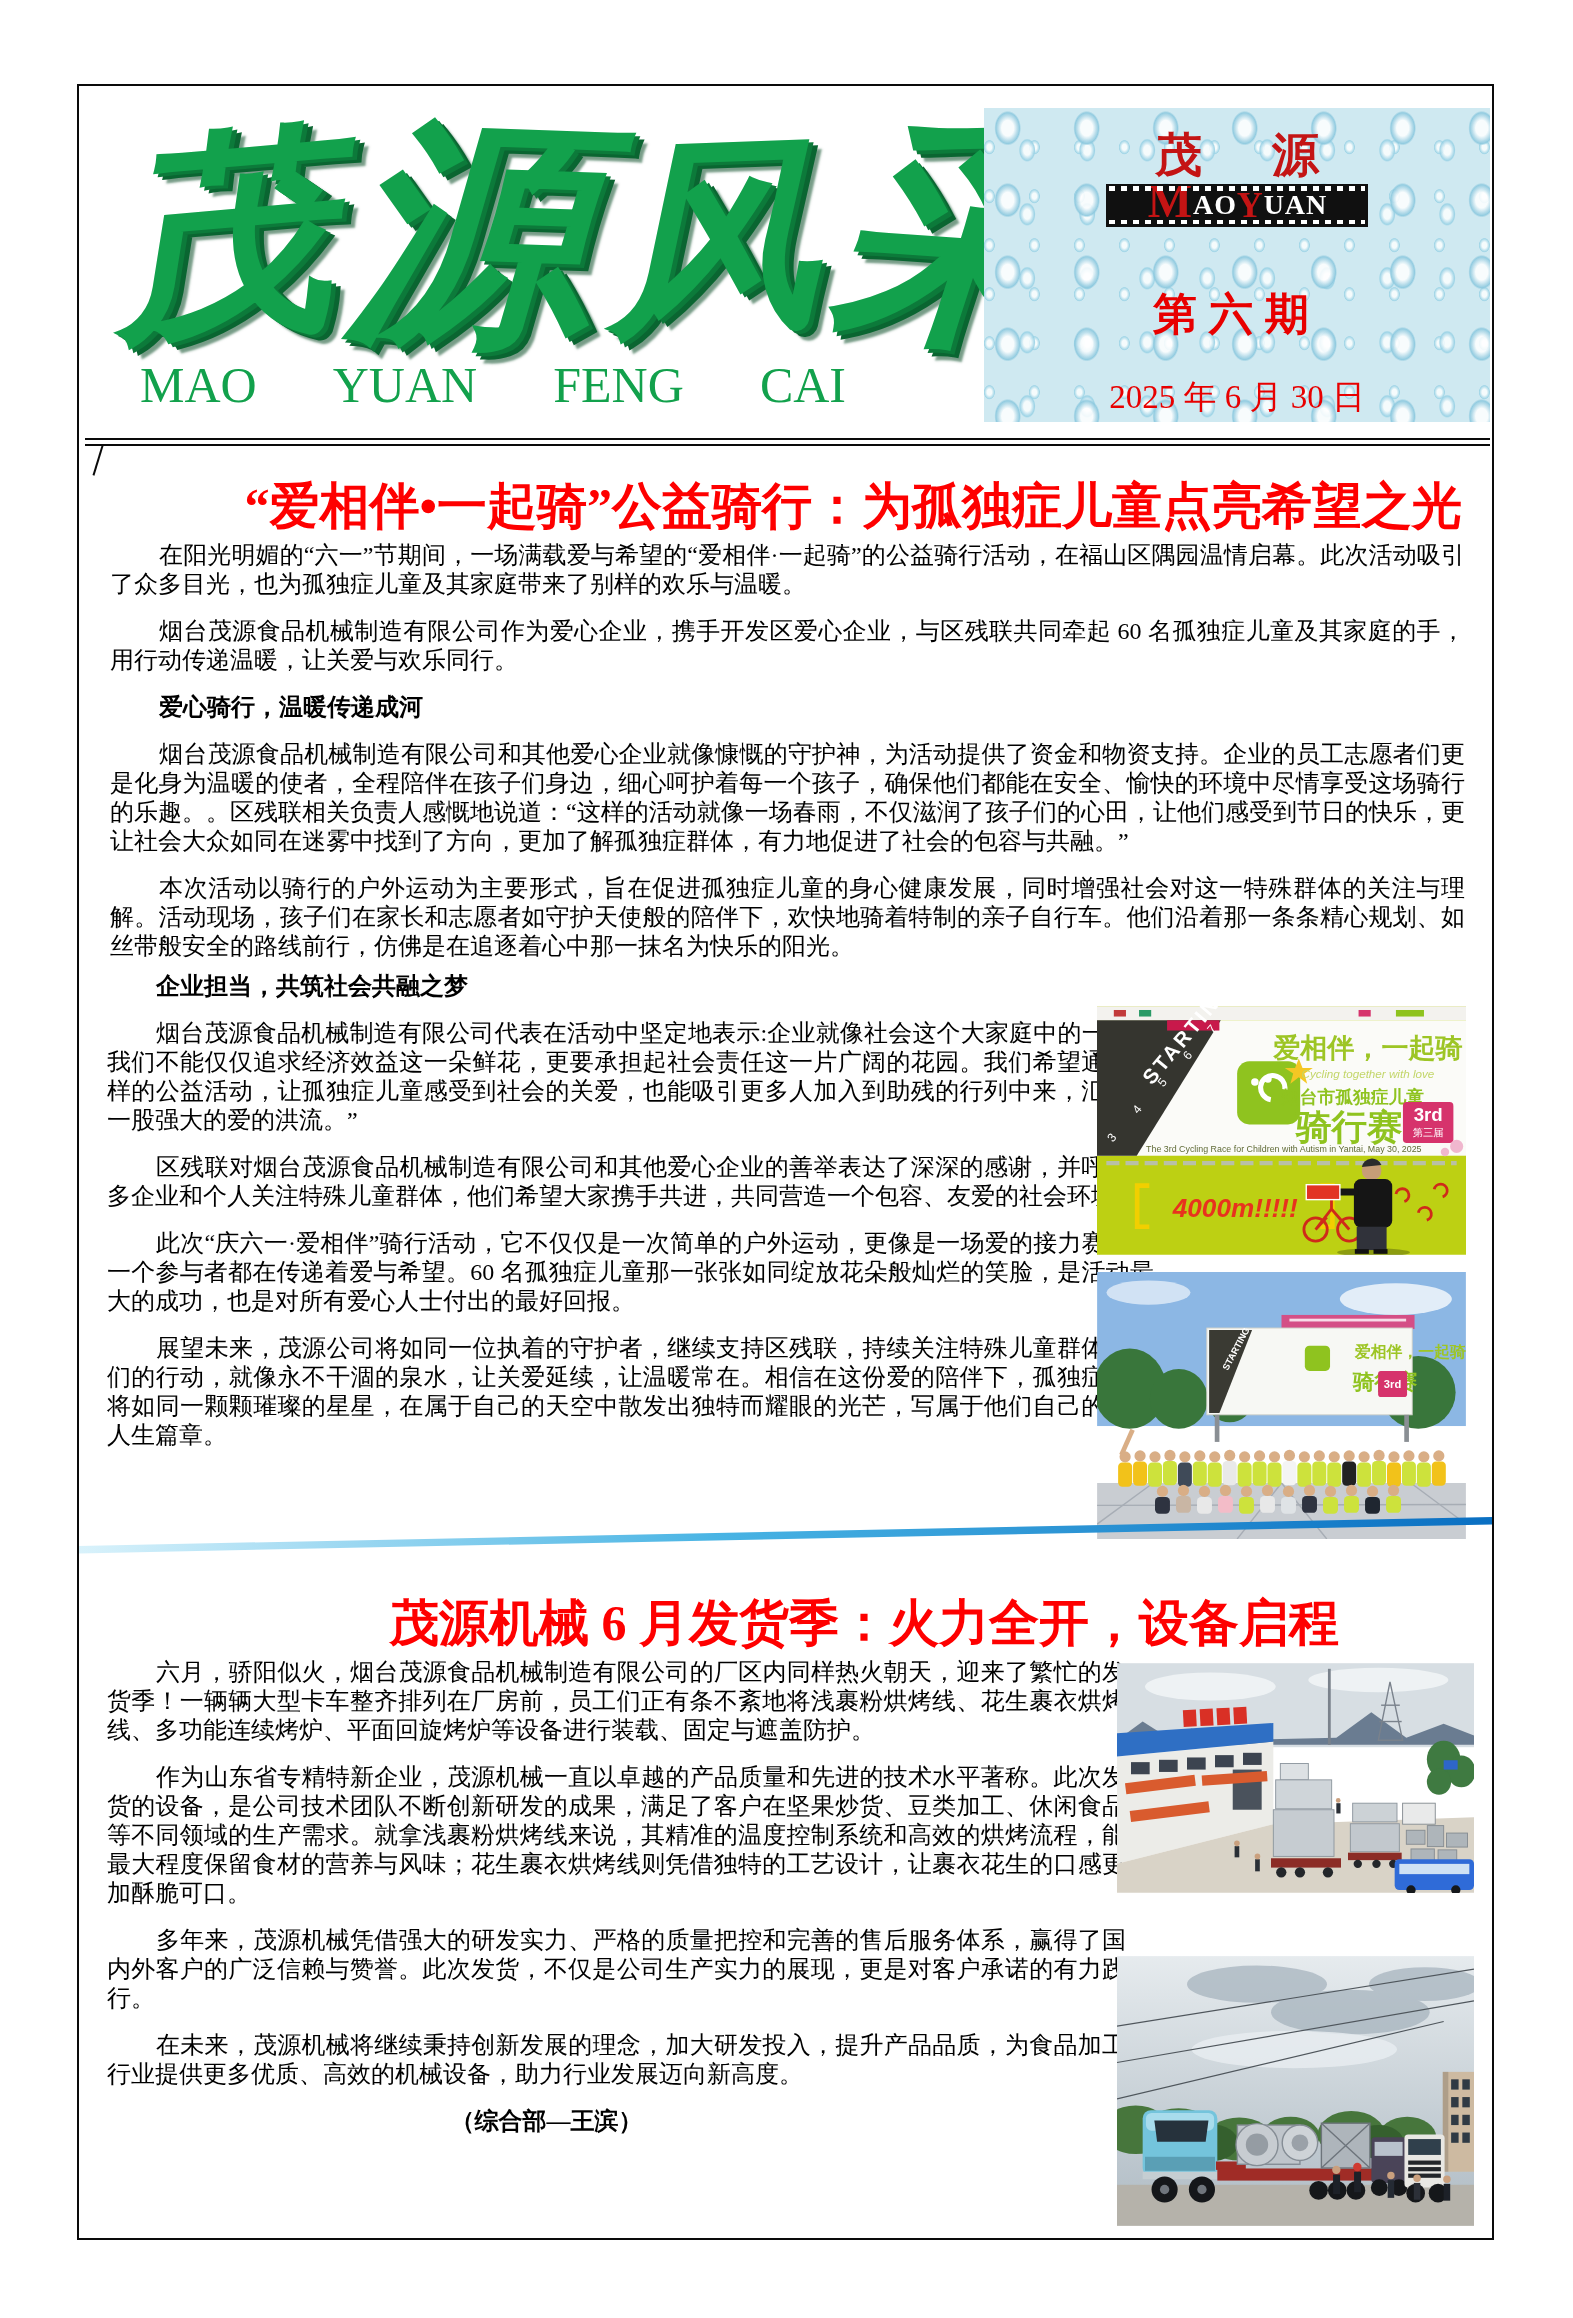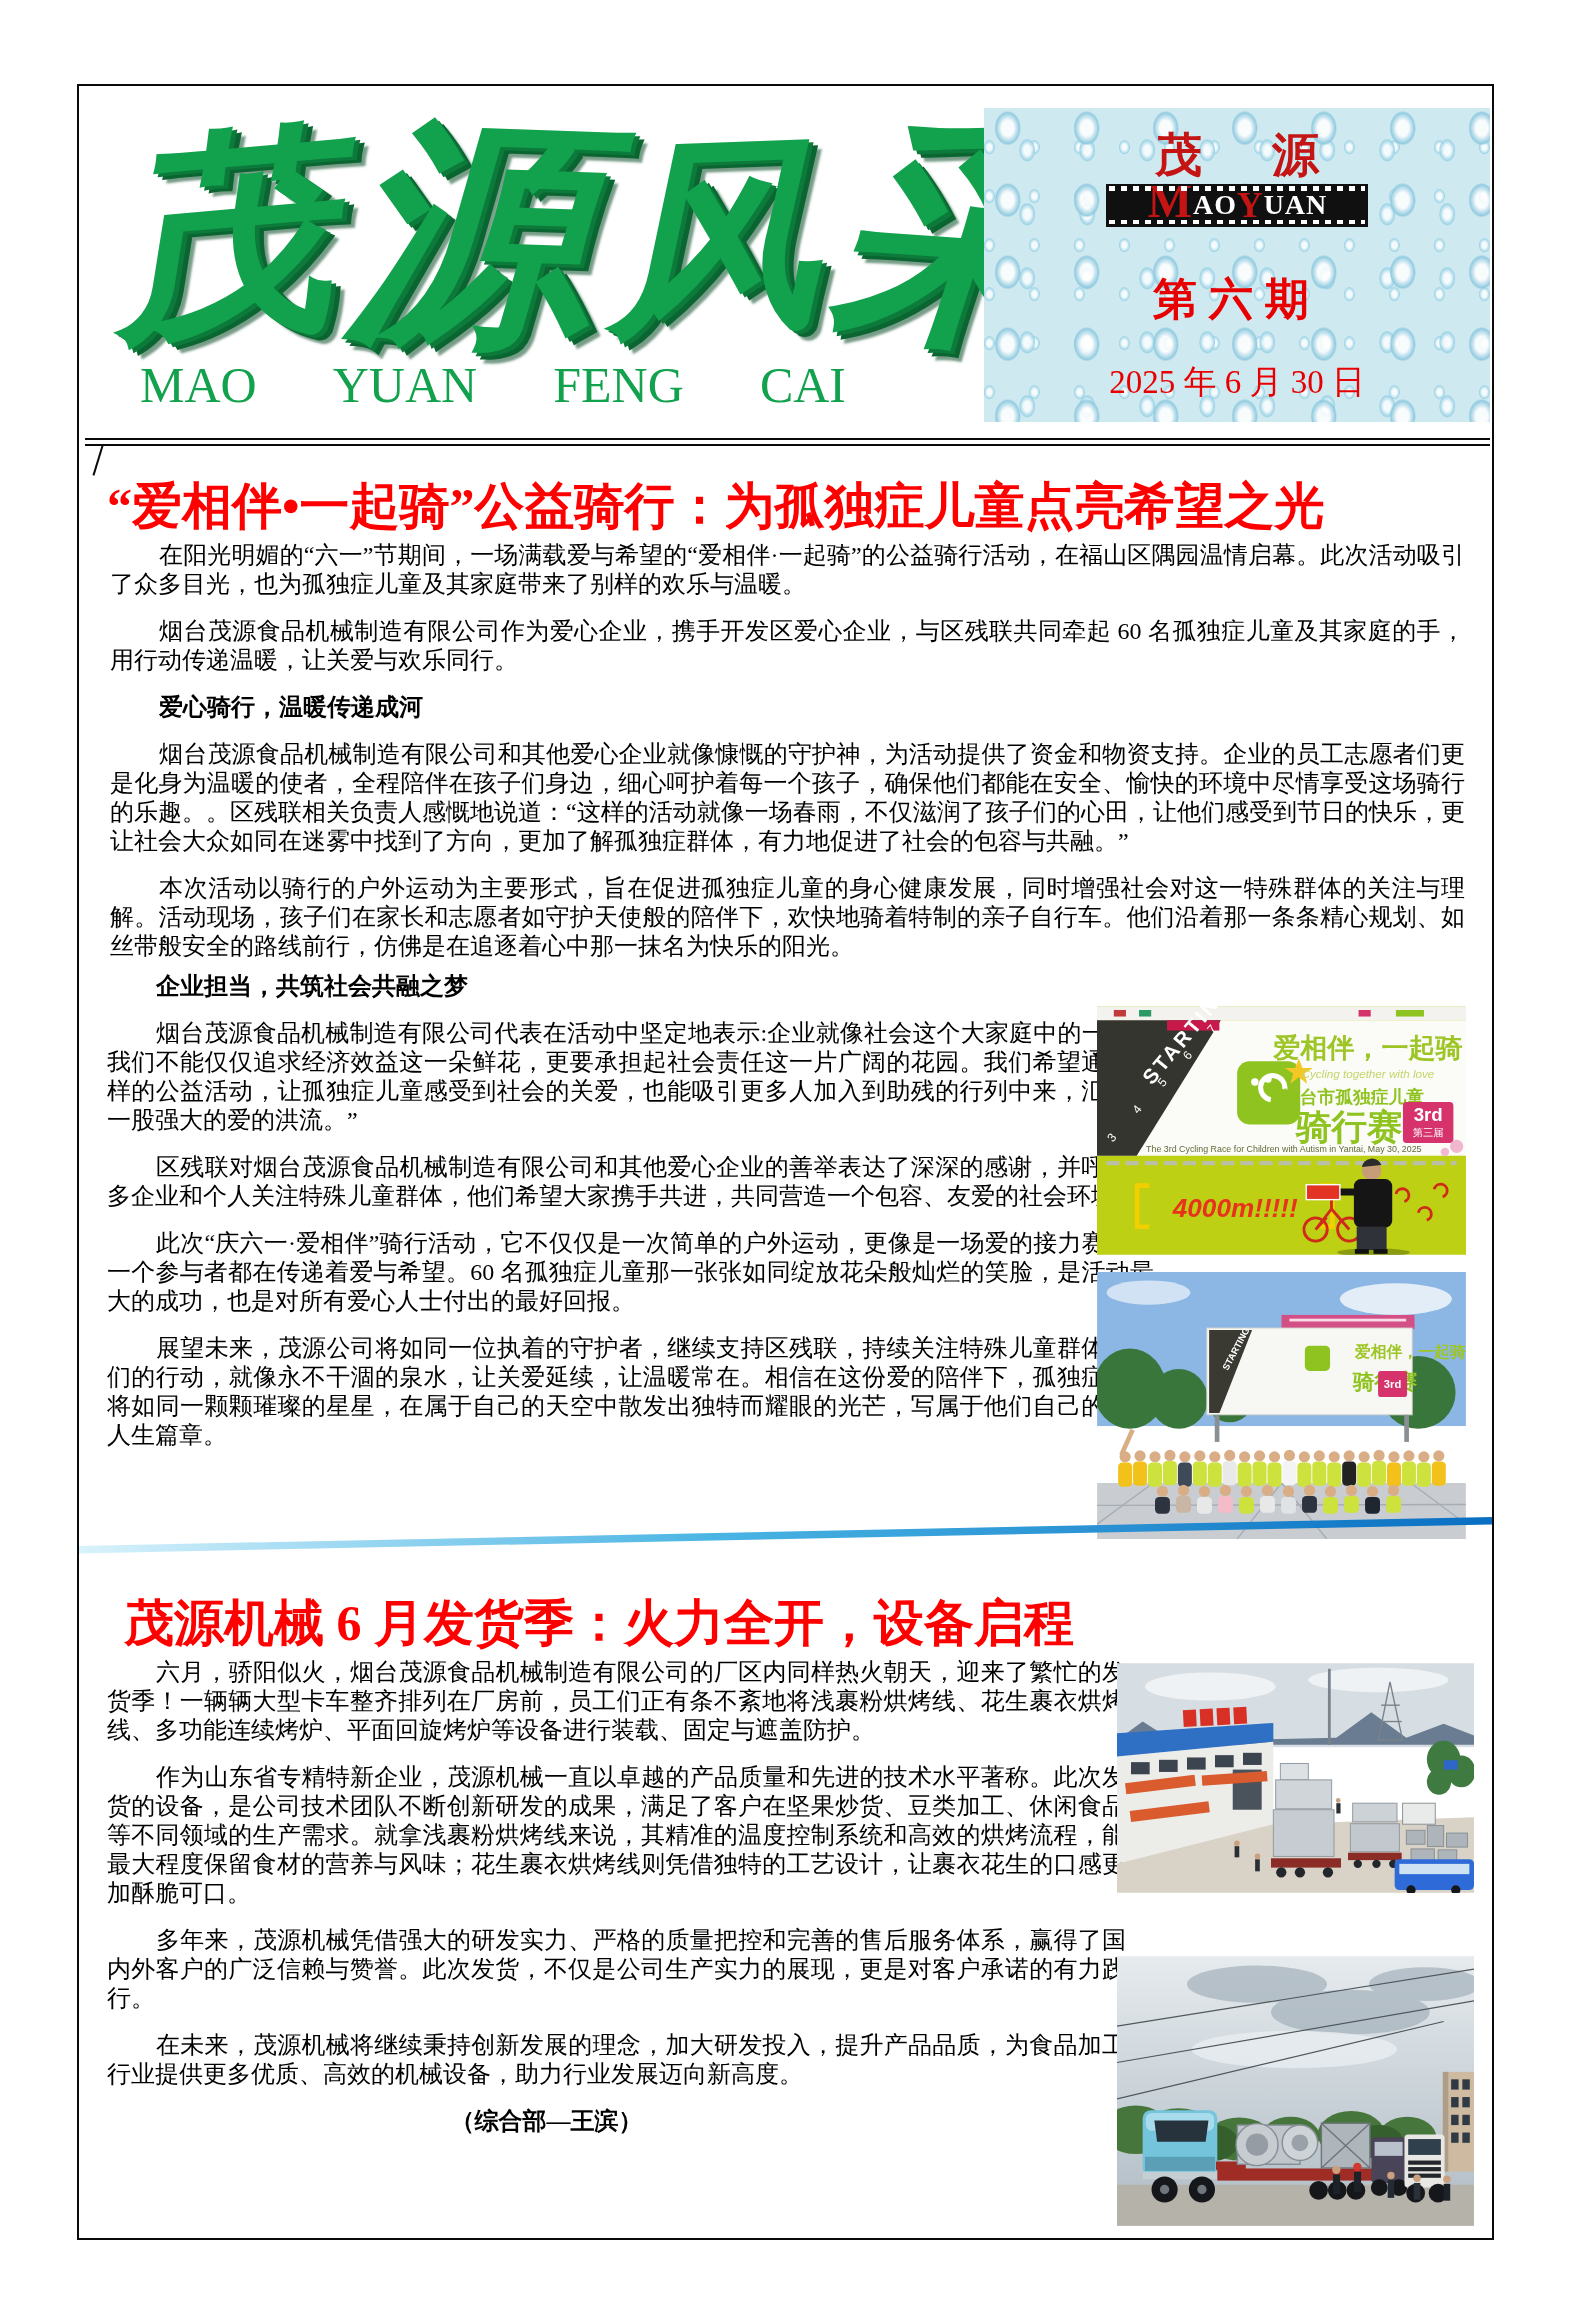--- a/index.html
+++ b/index.html
@@ -31,29 +31,29 @@
     display:flex;flex-direction:column;align-items:center;}
   .logo-cn{margin-top:24px;display:flex;gap:70px;font-size:47px;font-weight:bold;color:#c41414;line-height:1;}
   .film{margin-top:4.7px;width:262px;height:43px;background:#101010;position:relative;
         display:flex;align-items:center;justify-content:center;gap:0.9px;}
   .film::before,.film::after{content:"";position:absolute;left:2.8px;right:2.8px;height:4.7px;
         background:repeating-linear-gradient(90deg,#fff 0 5.6px,transparent 5.6px 12px);}
   .film::before{top:2.3px;} .film::after{bottom:2.3px;}
   .film span{font-family:"Liberation Serif",serif;font-weight:bold;color:#fff;font-size:28px;line-height:1;}
   .film .big{font-size:47px;color:#c41414;margin-top:-6.5px;}
   .film .redY{color:#c41414;font-size:36px;}
-  .issue-no{margin-top:43px;font-size:44px;font-weight:bold;color:#e80000;letter-spacing:12px;font-family:Liberation Serif, serif;}
+  .issue-no{margin-top:58px;font-size:44px;font-weight:bold;color:#e80000;letter-spacing:12px;font-family:Liberation Serif, serif;}
   .issue-date{margin-top:31px;font-size:33px;color:#e80000;}
 
   
   .header-rule{left:85px;top:438px;width:1405px;height:3.7px;border-top:2.3px solid #0a0a0a;border-bottom:2.3px solid #0a0a0a;}
   .tick-mark{left:97px;top:445px;width:1.9px;height:31px;background:#0a0a0a;transform:rotate(17deg);}
 
   
-  .art-title{font-weight:bold;color:#fe0000;font-size:50px;line-height:1.15;text-align:left;}
+  .art-title{font-weight:bold;color:#fe0000;font-size:50px;line-height:1.15;text-align:right;}
   .bodytext p{margin:0 0 18px 0;font-size:24px;line-height:29px;text-align:justify;text-indent:49px;color:#000;}
   .bodytext .sec{font-weight:bold;margin:0 0 18px 0;font-size:24px;line-height:29px;text-indent:49px;}
   .a1-title{left:107px;top:478px;width:1355px;}
   .a1-intro{left:110px;top:541px;width:1355px;}
   .a1-cols{left:107px;top:972px;width:1047px;}
   .sig1{margin-top:-29px;text-align:right;padding-right:65px;font-size:24px;line-height:29px;font-weight:bold;}
   .a2-title{left:124px;top:1579px;width:1355px;padding-right:140px;box-sizing:border-box;margin-top:16px;}
   .a2-body{left:107px;top:1658px;width:1019px;}
   .sig2{text-align:center;padding-right:140px;font-size:24px;line-height:29px;font-weight:bold;}
 

